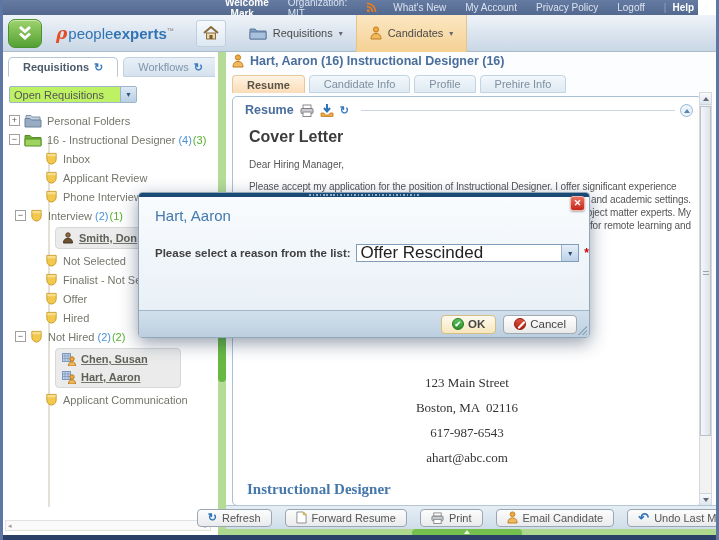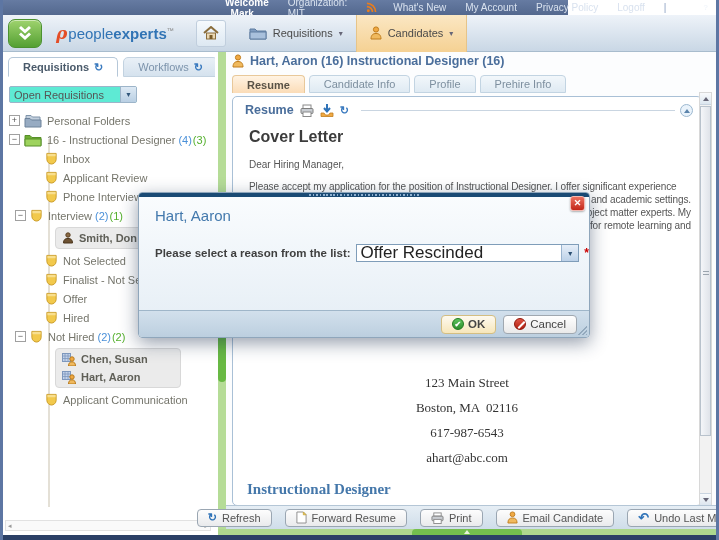--- a/index.html
+++ b/index.html
@@ -2,21 +2,21 @@
 <html><head>
 <meta charset="utf-8">
 <style>
   * { margin:0; padding:0; box-sizing:border-box; }
   html,body { background:#9aa7b8; }
   body { font-family:"Liberation Sans", sans-serif; }
   #app { position:relative; width:719px; height:540px; background:#fff; overflow:hidden;
          border-left:3px solid #5d76a3; border-right:3px solid #5d76a3; }
 
   
-  .utilbar { position:absolute; left:-3px; top:0; width:568px; height:15px;
+  .utilbar { position:absolute; left:-3px; top:0; width:698px; height:15px;
     background:linear-gradient(#667ba2,#53688e); color:#d9e2ef; font-size:10px;
     display:flex; align-items:center; gap:19px; padding-left:225px; }
   .utilbar .welcome { color:#fff; font-weight:bold; }
   .utilbar .ulink { cursor:pointer; white-space:nowrap; display:flex; align-items:center; gap:16px; }
   .utilbar .helpwrap { margin-left:auto; padding-right:8px; display:flex; align-items:center; gap:6px; }
   .utilbar .sep { color:#8fa3c4; }
   .qmark { display:inline-block; width:11px; height:11px; border-radius:50%;
     background:rgba(255,255,255,.28); color:#f2f6fb; font-size:8px; font-weight:bold;
     text-align:center; line-height:11px; }
 
@@ -44,37 +44,37 @@
   .sidebar { position:absolute; left:0; top:52px; width:212px; bottom:6px; background:#fff; overflow:hidden; }
   .stabs { display:flex; gap:5px; padding:5px 0 0 5px; }
   .stab { height:20px; display:flex; align-items:center; gap:5px; padding:0 14px;
     border-radius:5px 5px 0 0; font-size:11px; cursor:pointer; }
   .stab.active { background:#fff; border:1px solid #b5c7d8; border-bottom:1px solid #fff;
     color:#4a5a6a; font-weight:bold; }
   .stab.inactive { background:linear-gradient(#e9f0f7,#d5e2ee); border:1px solid #c2d2e0; color:#7d94ac; }
   .ric { color:#3a7abf; font-weight:bold; font-size:11px; }
 
   .fselect { margin:9px 0 0 6px; width:128px; height:17px; border:1px solid #9db4c9; border-radius:2px;
-    background:#5eead4; display:flex; align-items:center; cursor:pointer; }
+    background:#bef264; display:flex; align-items:center; cursor:pointer; }
   .fselect .val { flex:1; font-size:11px; color:#555; padding-left:4px; white-space:nowrap; overflow:hidden; }
   .fselect .arr { width:16px; height:100%; background:linear-gradient(#dde9f4,#b9cfe3);
     border-left:1px solid #9db4c9; color:#33577b; font-size:7px; display:flex; align-items:center; justify-content:center; }
 
   .tree { position:relative; margin-top:8px; font-size:11px; color:#75756b; }
   .tree::before { content:""; position:absolute; left:45px; top:28px; width:2px; height:368px; background:#e4e0d6; }
   .trow { position:relative; display:flex; align-items:center; height:19px; cursor:pointer; white-space:nowrap; }
   .l0 { margin-left:6px; } .l1 { margin-left:27px; }
   .exp { width:11px; height:11px; border:1px solid #a0a0a0; background:#fff; color:#555;
     font-size:9px; line-height:9px; text-align:center; margin-right:4px; flex:none; }
   .spc { width:15px; flex:none; }
   .tico { margin-right:5px; flex:none; position:relative; }
   .lbl { margin-right:3px; }
   .c1 { color:#4a90d9; margin-right:1px; } .c2 { color:#55b02e; }
   .selgroup { margin:2px 0 2px 52px; width:126px; background:#ebebeb; border:1px solid #d8d8d8;
-    border-radius:4px; padding:1px 0; position:relative; }
+    border-radius:4px; padding:1px 0; position:relative;text-decoration:underline; }
   .selgroup .trow { height:18px; padding-left:6px; }
   .bold { font-weight:bold; color:#5f5f57; }
 
   .hscroll { position:absolute; left:2px; bottom:3px; width:206px; height:11px;
     background:#fafafa; border:1px solid #e2e2e2; display:flex; align-items:center; justify-content:space-between;
     color:#9a9a9a; font-size:7px; padding:0 2px; }
 
   
   .vsplit { position:absolute; left:215px; top:52px; width:8px; bottom:10px; background:#b5dc97; }
   .vhandle { position:absolute; left:0; top:258px; width:8px; height:72px; background:#68b944; border-radius:4px; cursor:col-resize; }

